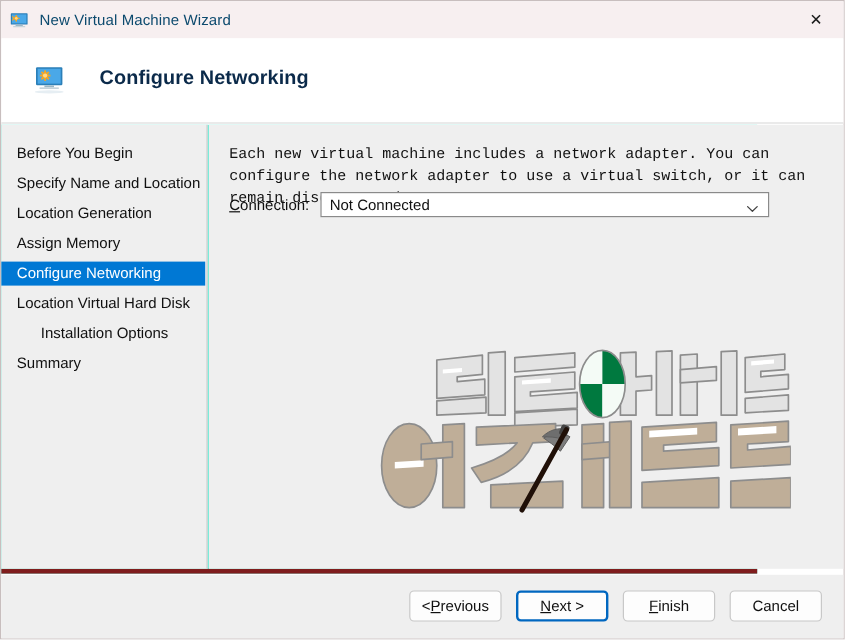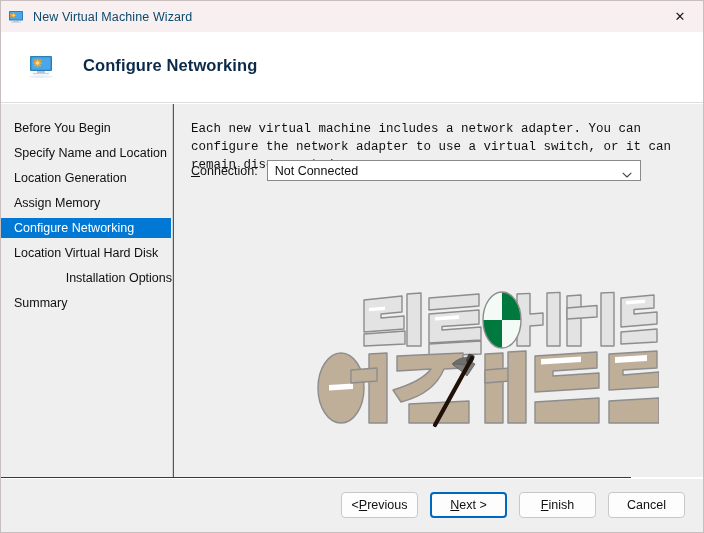--- a/index.html
+++ b/index.html
@@ -78,22 +78,22 @@
     font-weight: bold;
     color: #0b2a4a;
     letter-spacing: 0.1px;
   }
 
   
   #body {
     position: absolute;
     left: 0; top: 103px;
     width: 630px; height: 374px;
-    background: #0f766e;
-    border-bottom: 1px solid #7f1d1d;
+    background: #5eead4;
+    border-bottom: 4px solid #7f1d1d;
   }
 
   
   #sidebar {
     position: absolute;
     left: 0; top: 0;
     width: 172px; height: 100%;
     background: #efefef;
     border-right: 1px solid #cfcfcf;
     padding-top: 14px;
@@ -101,21 +101,21 @@
   .nav-item {
     height: 20px;
     line-height: 20px;
     padding-left: 13px;
     font-size: 12.5px;
     color: #101010;
     white-space: nowrap;
     margin-bottom: 5px;
     cursor: default;
   }
-  .nav-item.indent { padding-left: 33px; text-align: right; }
+  .nav-item.indent { padding-left: 33px; }
   .nav-item.active {
     background: #0078d4;
     color: #ffffff;
     margin-right: 1px;
   }
 
   
   #content {
     position: absolute;
     left: 173px; top: 0;

